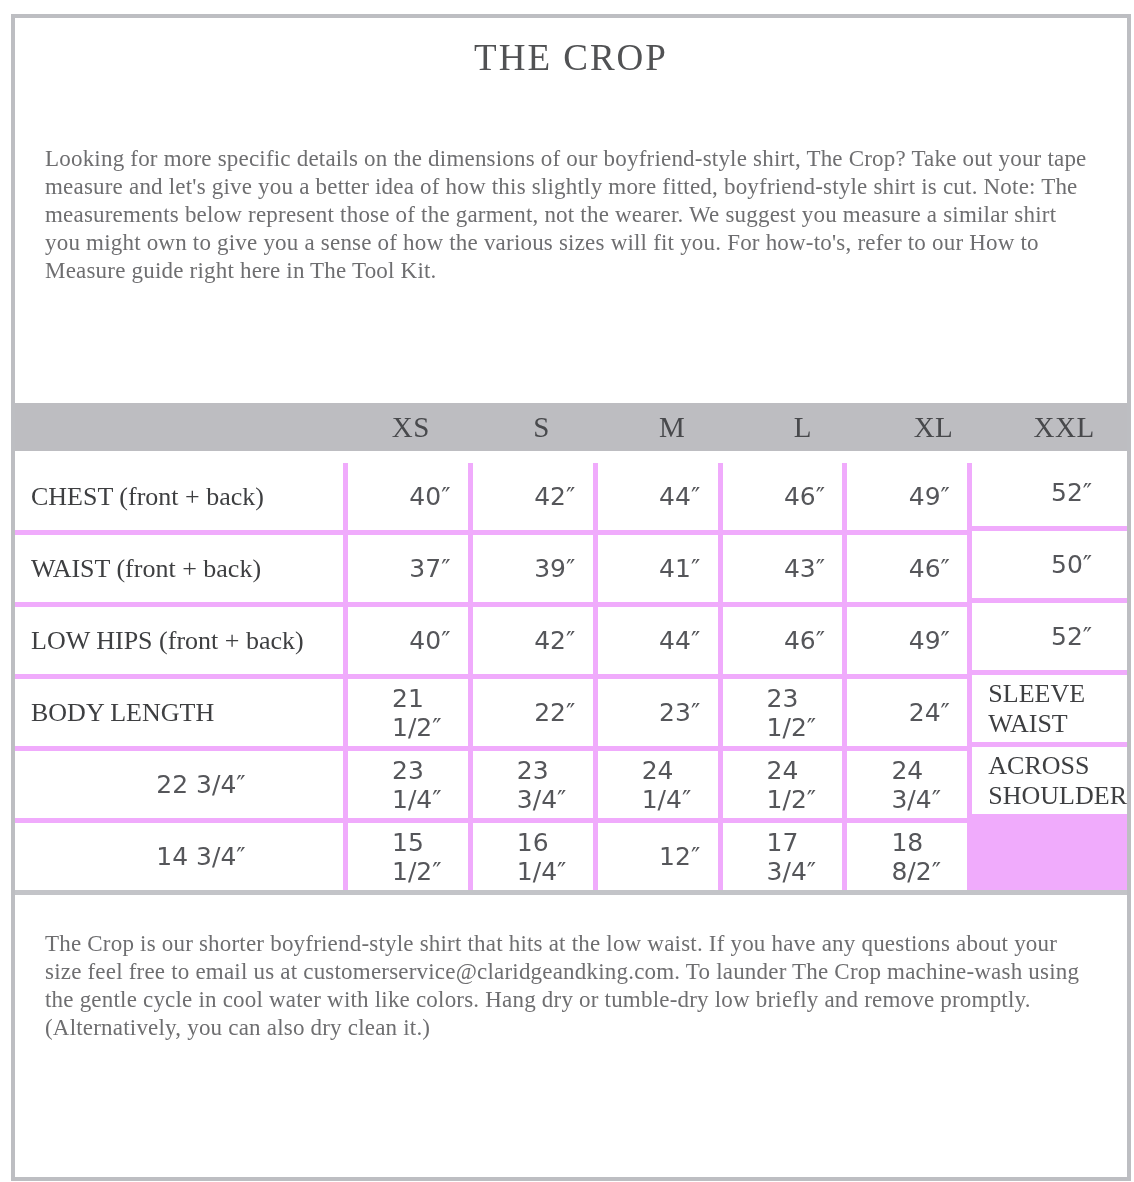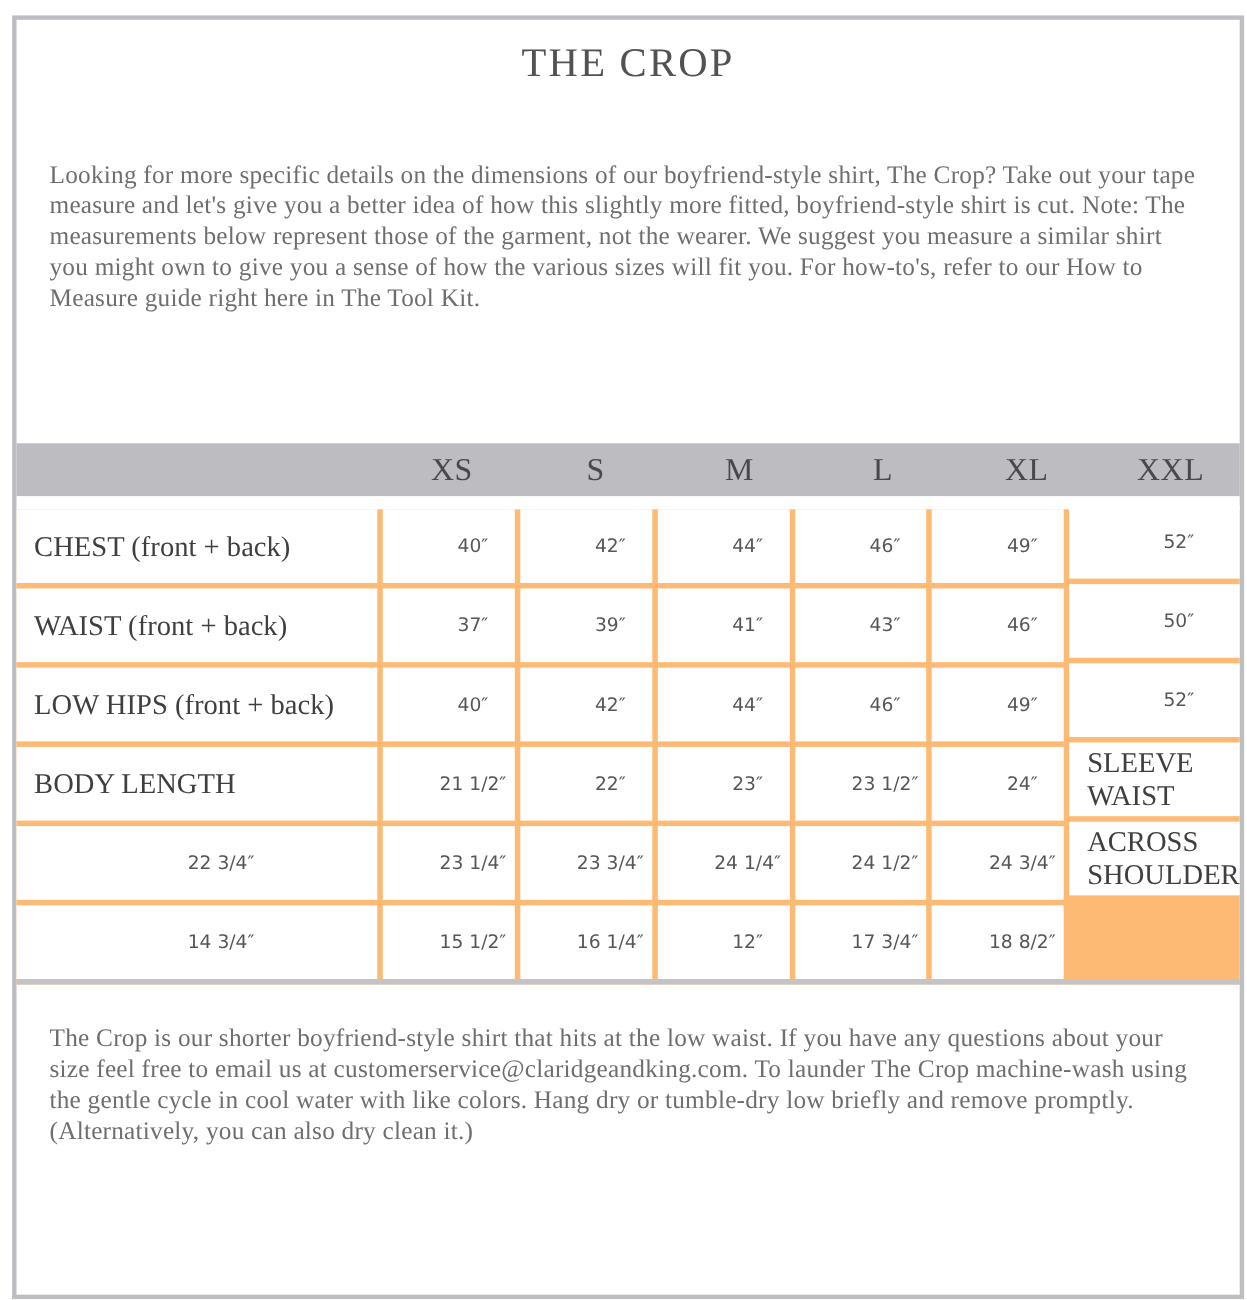--- a/index.html
+++ b/index.html
@@ -54,37 +54,37 @@
     letter-spacing: 0.5px;
     color: #48494c;
   }
   .grid {
     position: absolute;
     top: 445px; left: 0; right: 0;
     display: grid;
     grid-template-columns: 328px repeat(6, 1fr);
     grid-auto-rows: 67px;
     gap: 5px;
-    background: #fdba74;
+    background: #f0abfc;
     border-bottom: 5px solid #c3c4c8;
   }
   .cell {
     background: #ffffff;
     display: flex;
     align-items: center;
   }
   .cell.label {
     padding-left: 16px;
     font-size: 26px;
     color: #3e3f41;
   }
   .cell.value {
     justify-content: center;
     font-family: "DejaVu Sans", "Liberation Sans", sans-serif;
-    font-size: 17px;
+    font-size: 25px;
     color: #55565a;
     padding-left: 44px;
   }
   
   .grid > .cell:nth-child(7n) { transform: translateY(-4px); }
 </style>
 </head>
 <body>
 
 <div class="frame">

